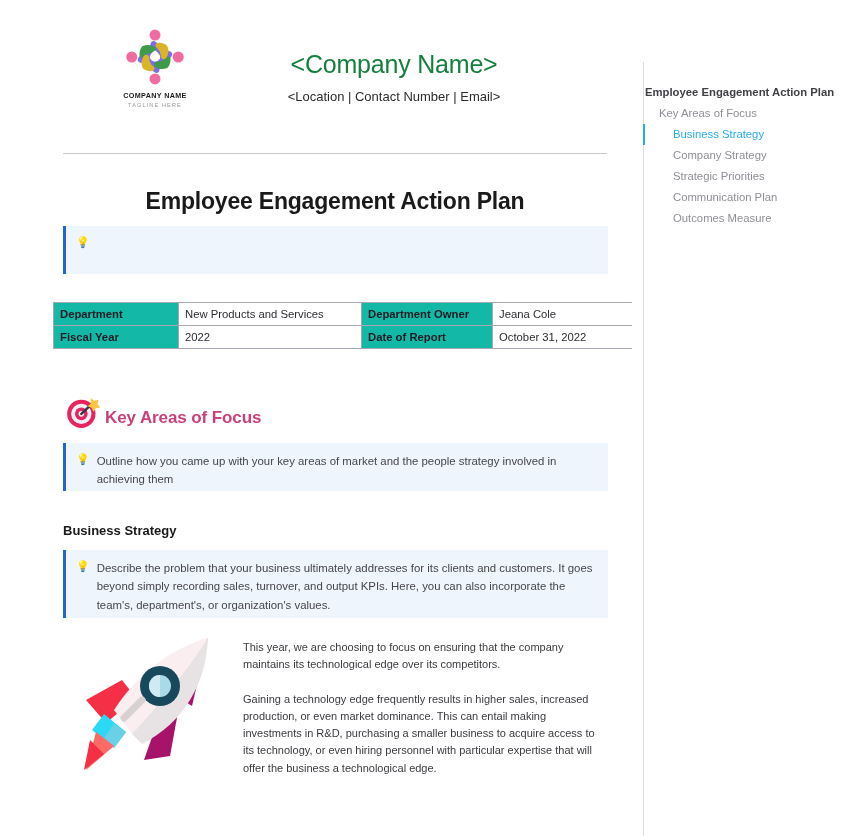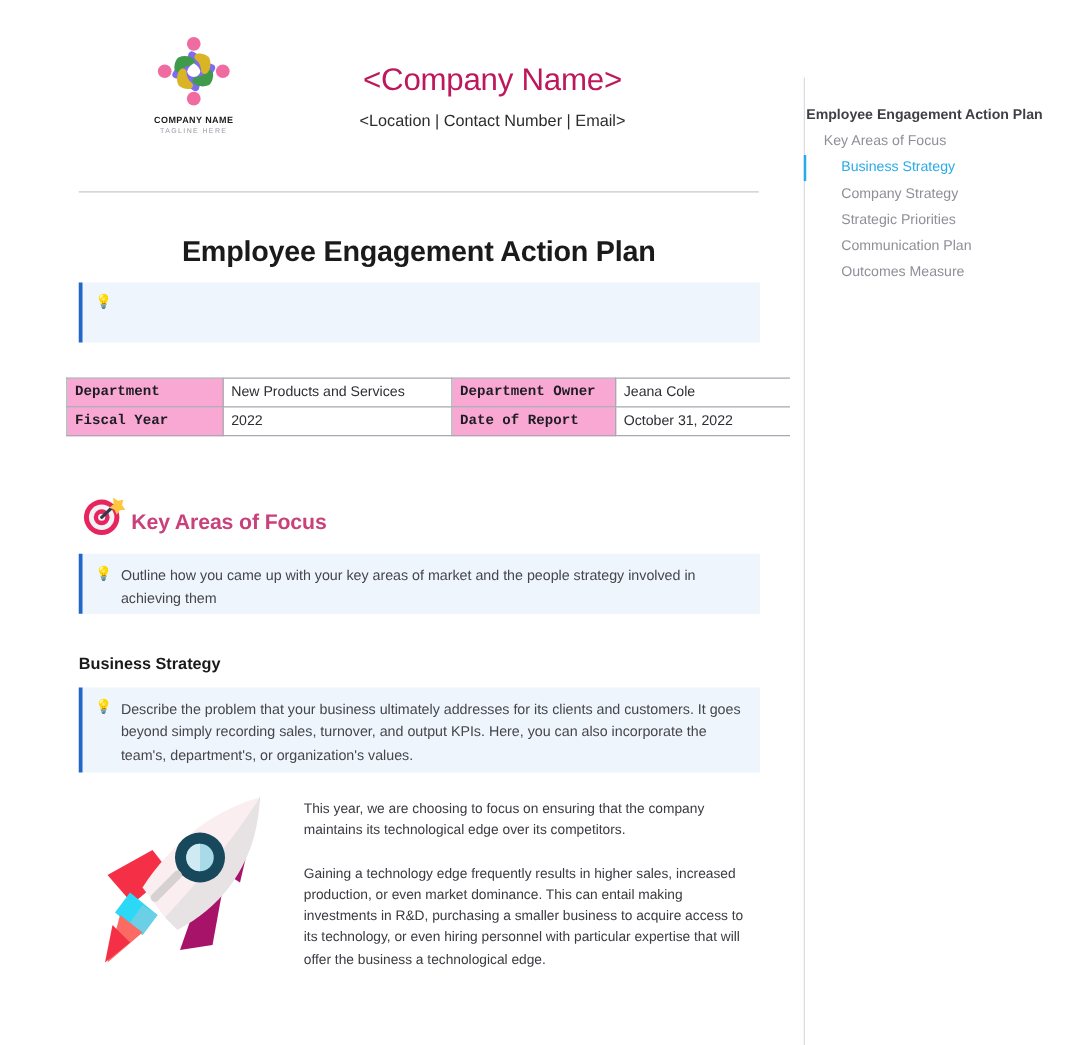--- a/index.html
+++ b/index.html
@@ -59,21 +59,21 @@
     font-family: "Liberation Sans", sans-serif;
   }
   .company-block {
     flex: 1;
     text-align: center;
     padding-top: 26px;
     padding-right: 28px;
   }
   .company-name {
     font-size: 25px;
-    color: #be185d;
+    color: #15803d;
     font-weight: 400;
     line-height: 1.15;
     letter-spacing: -0.2px;
   }
   .company-sub {
     font-size: 13px;
     color: #2c2c2c;
     margin-top: 10px;
     font-weight: 400;
   }
@@ -137,24 +137,23 @@
   }
   .meta-table td {
     border: 1px solid #a8a8b0;
     height: 18px;
     padding: 2px 6px;
     font-size: 11.3px;
     color: #2d2d33;
     vertical-align: middle;
   }
   .meta-table td.lbl {
-    background: #f9a8d4;
+    background: #14b8a6;
     font-weight: bold;
     color: #1c1c22;
-    font-family: Liberation Mono, monospace;
   }
   .col-a { width: 112px; }
   .col-b { width: 170px; }
   .col-c { width: 118px; }
   .col-d { width: 157px; }
 
   
   .section-head {
     position: absolute;
     left: 63px;

